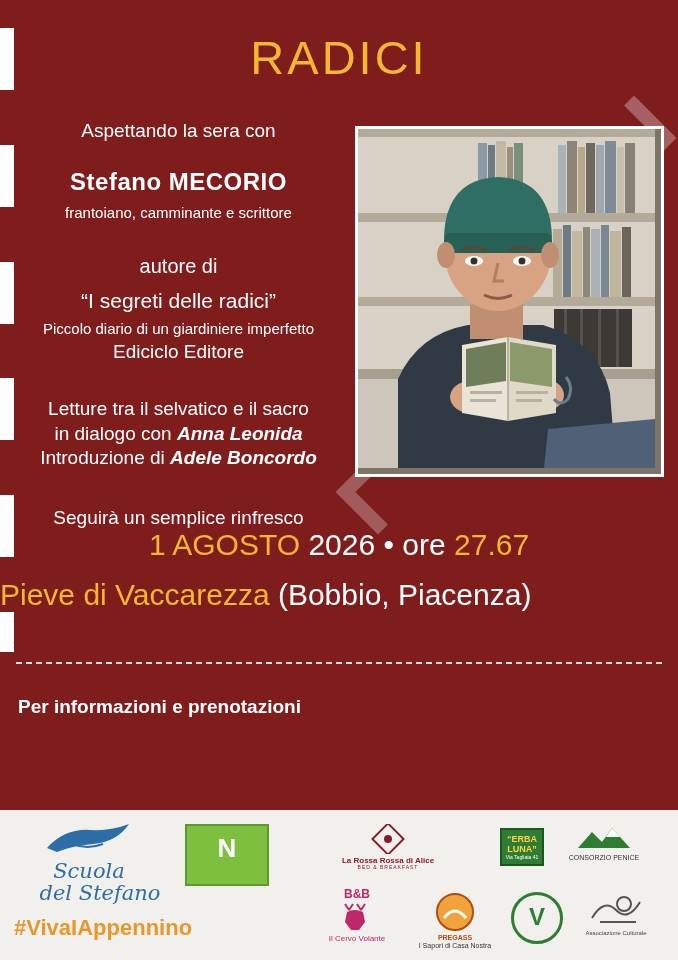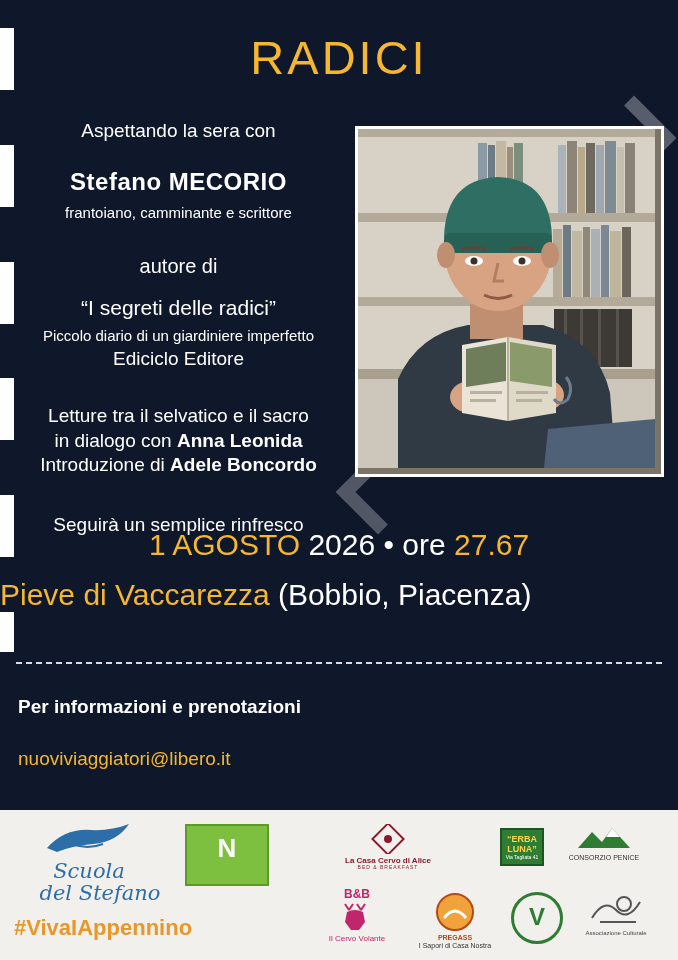--- a/index.html
+++ b/index.html
@@ -7,21 +7,21 @@
     padding: 0;
     background: #ffffff;
   }
   body {
     font-family: "Liberation Sans", sans-serif;
   }
   .poster {
     position: relative;
     width: 678px;
     height: 960px;
-    background: #0f172a;
+    background: #7f1d1d;
     overflow: hidden;
   }
   
   .notch {
     position: absolute;
     left: 0;
     width: 14px;
     background: #ffffff;
   }
   .notch-1 { top: 28px;  height: 62px; }
@@ -84,37 +84,37 @@
   .l-role {
     font-size: 15px;
     margin-top: 8px;
   }
   .l-autore {
     font-size: 20px;
     margin-top: 34px;
   }
   .l-book {
     font-size: 21px;
-    margin-top: 18px;
+    margin-top: 11px;
     font-weight: 500;
   }
   .l-sub {
     font-size: 15px;
     margin-top: 7px;
   }
   .l-editore {
     font-size: 19px;
     margin-top: 4px;
   }
   .l-letture {
     font-size: 19px;
     margin-top: 34px;
     line-height: 1.3;
   }
-  .l-letture b { font-weight: bold; }
+  .l-letture b { font-weight: bold; font-style: italic; }
   .l-rinfresco {
     font-size: 19px;
     margin-top: 36px;
   }
 
   .photo {
     position: absolute;
     left: 355px;
     top: 126px;
     width: 303px;
@@ -390,21 +390,20 @@
   </div>
 
   <div class="place-line">
     <span class="hl">Pieve di Vaccarezza</span>
     <span>(Bobbio, Piacenza)</span>
   </div>
 
   <div class="divider"></div>
 
   <div class="info-title">Per informazioni e prenotazioni</div>
-  <div class="info-email">nuoviviaggiatori@libero.it</div>
 
   <div class="footer">
 
     <div class="logo-scuola">
       <svg width="92" height="34" viewBox="0 0 92 34">
         <path d="M4 26 Q22 6 48 8 Q68 9 86 2 Q74 20 50 22 Q28 24 14 30 Z" fill="#2e6ea8"></path>
         <path d="M30 22 Q44 28 60 22" stroke="#2e6ea8" stroke-width="2" fill="none"></path>
       </svg>
       <div class="s1">Scuola</div>
       <div class="s2">del Stefano</div>
@@ -414,21 +413,21 @@
 
     <div class="logo-box lg-n">
       <div class="letter">N</div>
     </div>
 
     <div class="logo-box lg-casarossa">
       <svg width="34" height="30" viewBox="0 0 34 30">
         <rect x="6" y="4" width="22" height="22" transform="rotate(45 17 15)" fill="none" stroke="#8b1a2b" stroke-width="2"></rect>
         <circle cx="17" cy="15" r="4" fill="#8b1a2b"></circle>
       </svg>
-      <div class="nm">La Casa Cervo di Alice</div>
+      <div class="nm">La Rossa Rossa di Alice</div>
       <div class="sb">BED &amp; BREAKFAST</div>
     </div>
 
     <div class="logo-box lg-erbaluna">
       <div style="background:#2f7d32;border:2px solid #1c5520;padding:4px 2px;margin-left:48px;">
         <div style="color:#ffd24a;font-size:9px;font-weight:bold;">“ERBA LUNA”</div>
         <div style="color:#ffffff;font-size:5px;">Via Tagliata 41</div>
       </div>
     </div>
 

